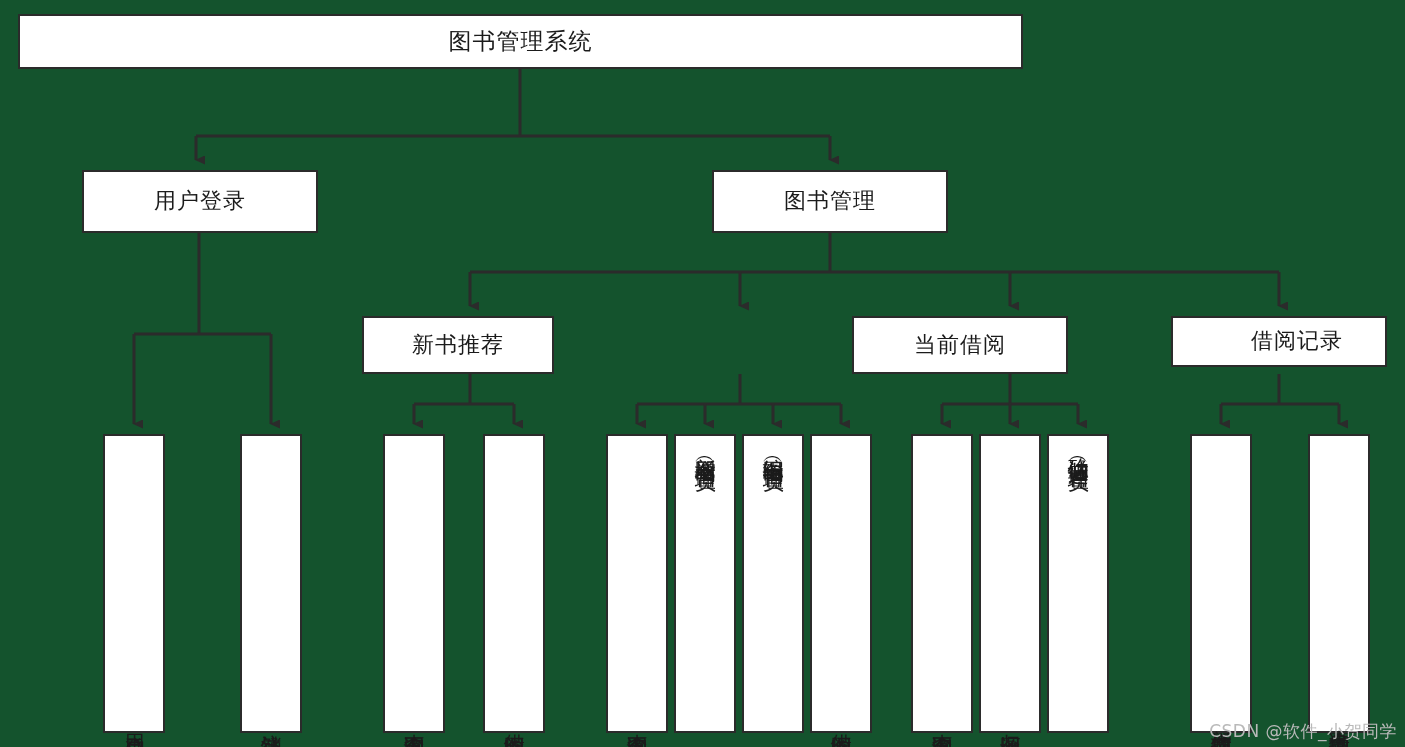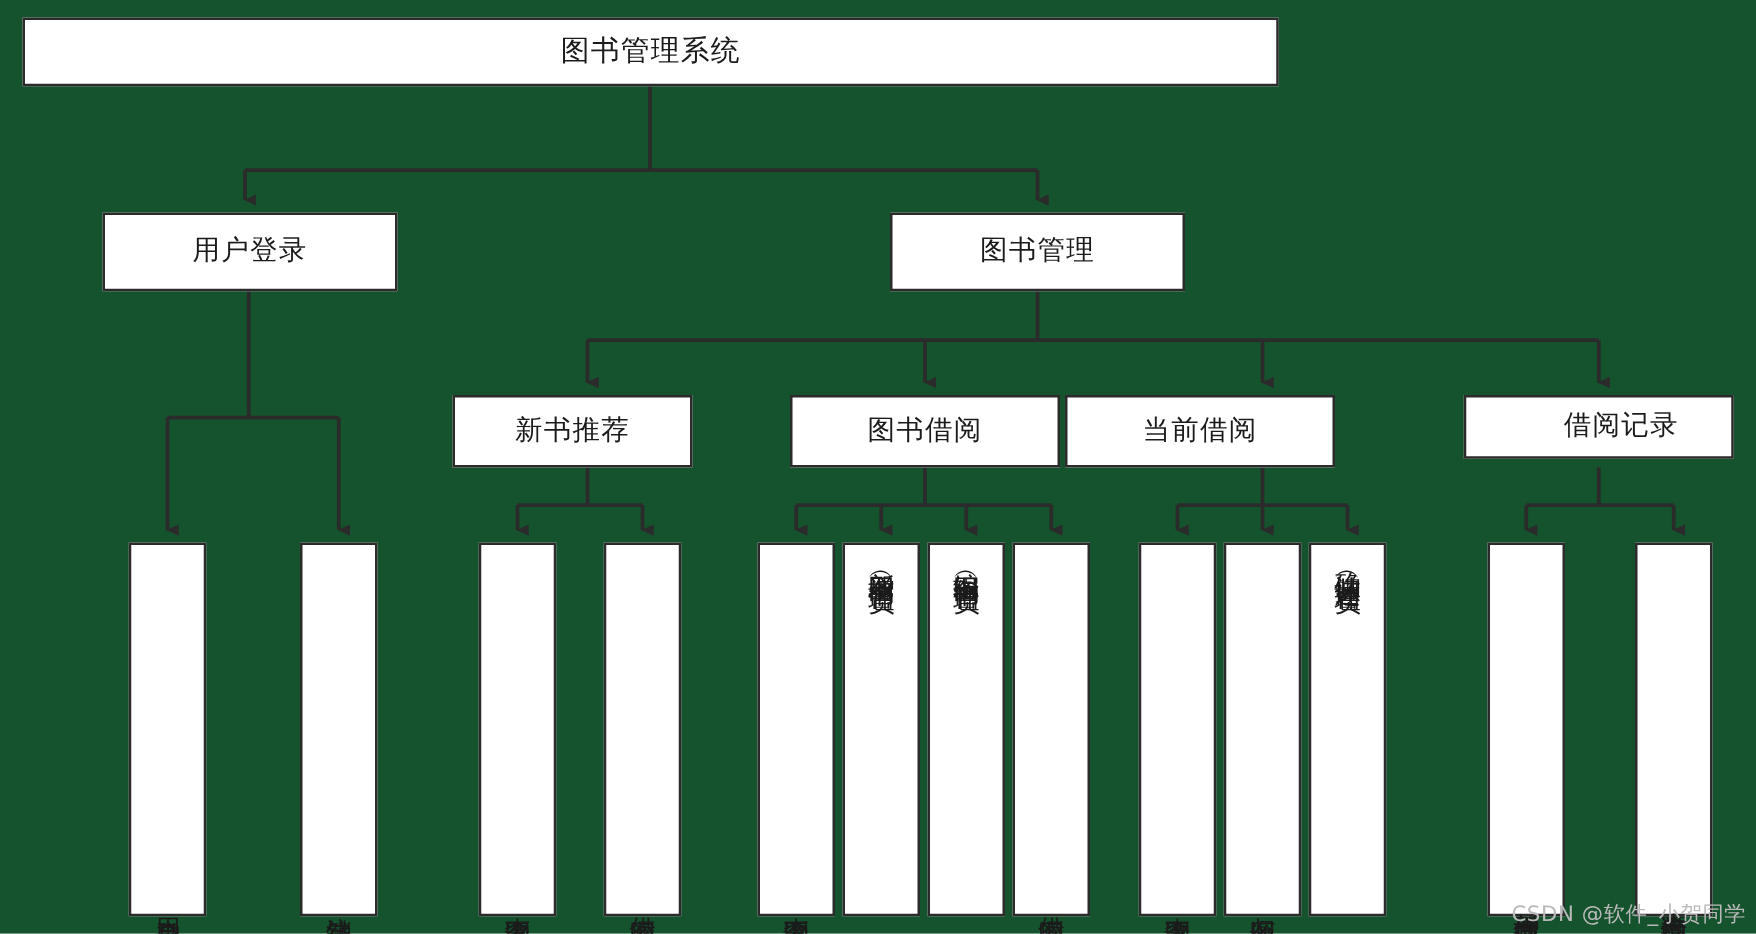--- a/index.html
+++ b/index.html
@@ -135,23 +135,20 @@
   <div class="node horiz" style="left:82px; top:170px; width:236px; height:63px;">
     <span>用户登录</span>
   </div>
   <div class="node horiz" style="left:712px; top:170px; width:236px; height:63px;align-items:center;">
     <span>图书管理</span>
   </div>
 
   <div class="node horiz" style="left:362px; top:316px; width:192px; height:58px;">
     <span>新书推荐</span>
   </div>
-  <div class="node horiz" style="left:632px; top:316px; width:216px; height:58px;">
-    <span>图书借阅</span>
-  </div>
   <div class="node horiz" style="left:852px; top:316px; width:216px; height:58px;">
     <span>当前借阅</span>
   </div>
   <div class="node horiz" style="left:1171px; top:316px; width:216px; height:51px;padding-left:36px;">
     <span>借阅记录</span>
   </div>
 
   <div class="node leaf" style="left:103px; top:434px; width:62px; height:299px;">
     <span class="vtext">用户登录</span>
   </div>

